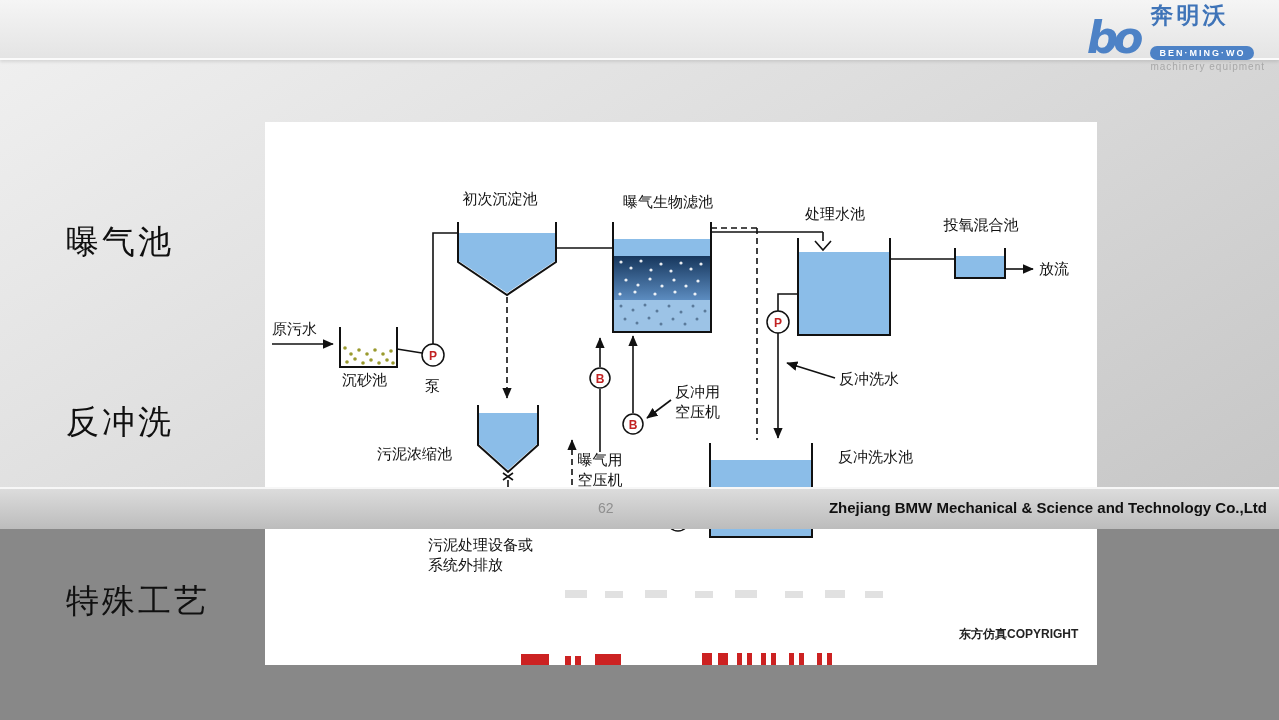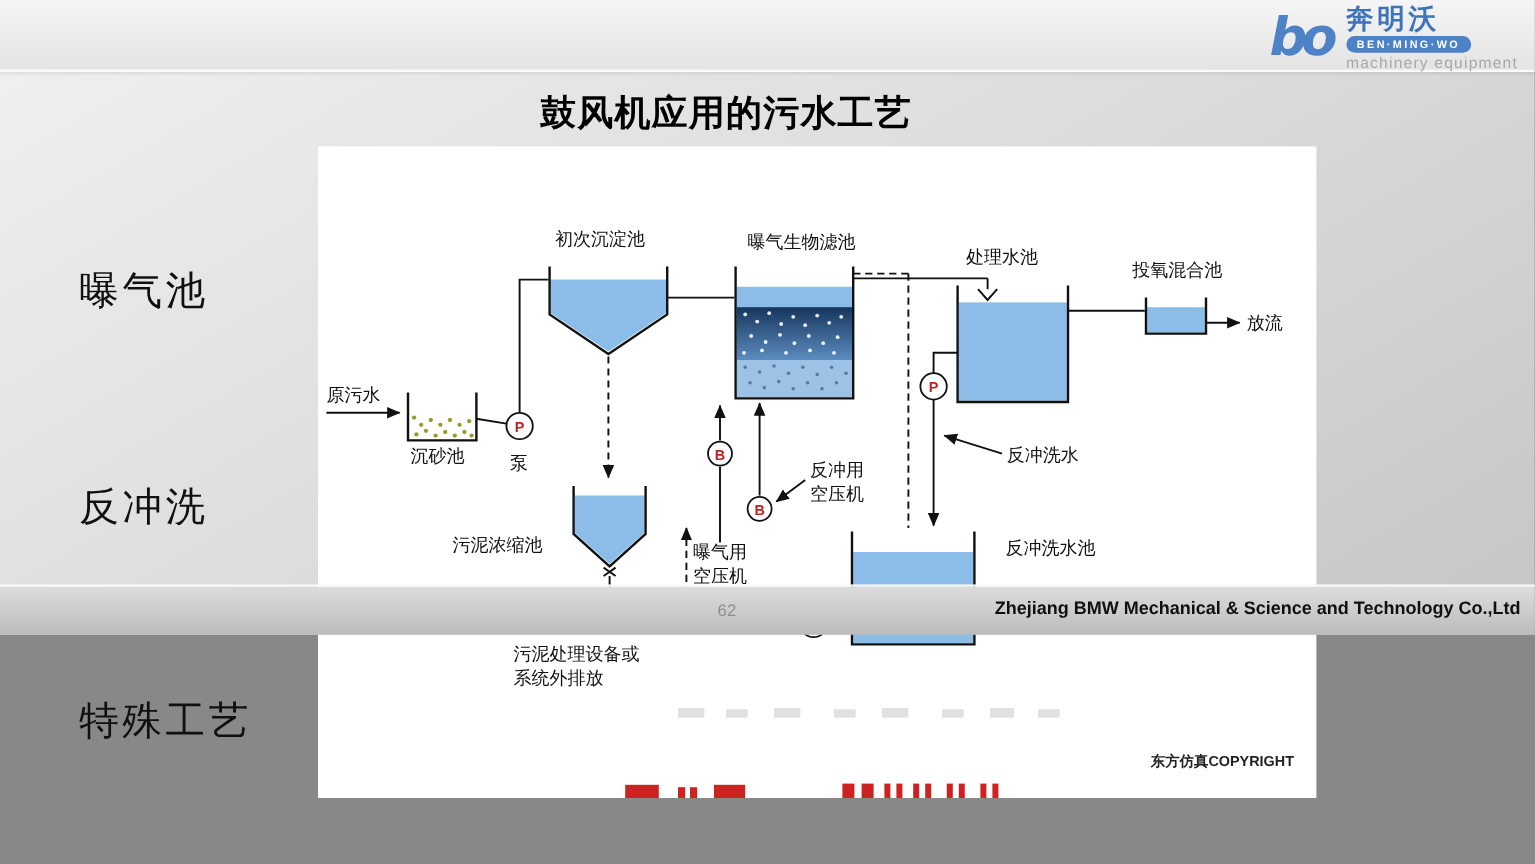--- a/index.html
+++ b/index.html
@@ -11,22 +11,22 @@
   
   .topbar { position:absolute; top:0; left:0; right:0; height:60px;
             background:linear-gradient(#f5f5f5,#e4e4e4);
             border-bottom:2px solid #fbfbfb; box-shadow:0 2px 3px rgba(0,0,0,.10); }
   .logo { position:absolute; right:14px; top:3px; display:flex; align-items:center; gap:4px; }
   .logo-mark { font-family:"DejaVu Sans",sans-serif; font-style:italic; font-weight:bold;
                font-size:44px; color:#4d82c6; line-height:50px; letter-spacing:-5px; padding-right:8px; }
   .logo-text { display:flex; flex-direction:column; align-items:flex-start; }
   .logo-name { color:#3f74b8; font-weight:bold; font-size:23px; line-height:25px; letter-spacing:3px; }
   .logo-sub  { background:#4d82c6; color:#fff; font-size:9px; font-weight:bold; letter-spacing:2px;
-               padding:1px 9px; border-radius:7px; line-height:12px; margin-top:2px; }
-  .logo-tag  { color:#a8a8a8; font-size:13px; letter-spacing:1px; margin-top:1px; }
+               padding:1px 9px; border-radius:7px; line-height:12px; margin-top:18px; }
+  .logo-tag  { color:#a8a8a8; font-size:10px; letter-spacing:1px; margin-top:1px; }
 
   
   .title { position:absolute; top:74px; left:325px; width:560px; text-align:center;
            font-size:30px; font-weight:bold; color:#000; letter-spacing:1px; }
   .side-label { position:absolute; left:66px; font-family:"Liberation Serif","DejaVu Serif",serif;
                 font-size:33px; color:#101010; letter-spacing:3px; }
 
   
   .canvas { position:absolute; left:265px; top:122px; width:832px; height:543px; background:#ffffff; }
   svg { display:block; }
@@ -57,21 +57,20 @@
     <div class="logo">
       <span class="logo-mark">bo</span>
       <span class="logo-text">
         <span class="logo-name">奔明沃</span>
         <span class="logo-sub">BEN·MING·WO</span>
         <span class="logo-tag">machinery equipment</span>
       </span>
     </div>
   </header>
 
-  <div class="title">鼓风机应用的污水工艺</div>
 
   <div class="side-label" style="top:220px">曝气池</div>
   <div class="side-label" style="top:400px">反冲洗</div>
   <div class="side-label" style="top:579px">特殊工艺</div>
 
   <div class="canvas">
     <svg viewBox="0 0 832 543" width="832" height="543">
       <defs>
         <marker id="arr" markerWidth="9" markerHeight="8" refX="6.5" refY="3" orient="auto">
           <path d="M0,0 L7,3 L0,6 Z" fill="#111"></path>

